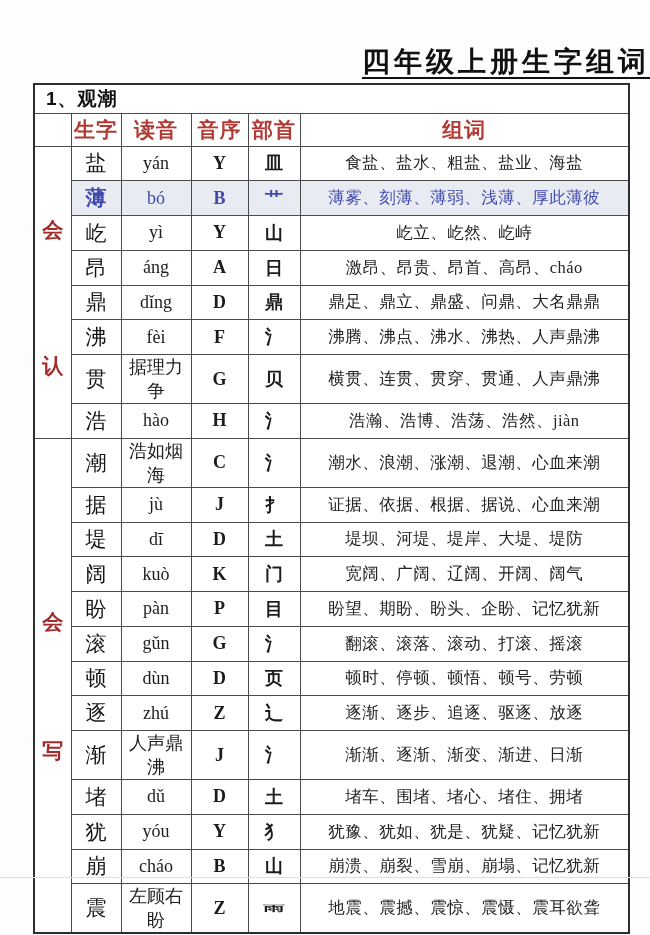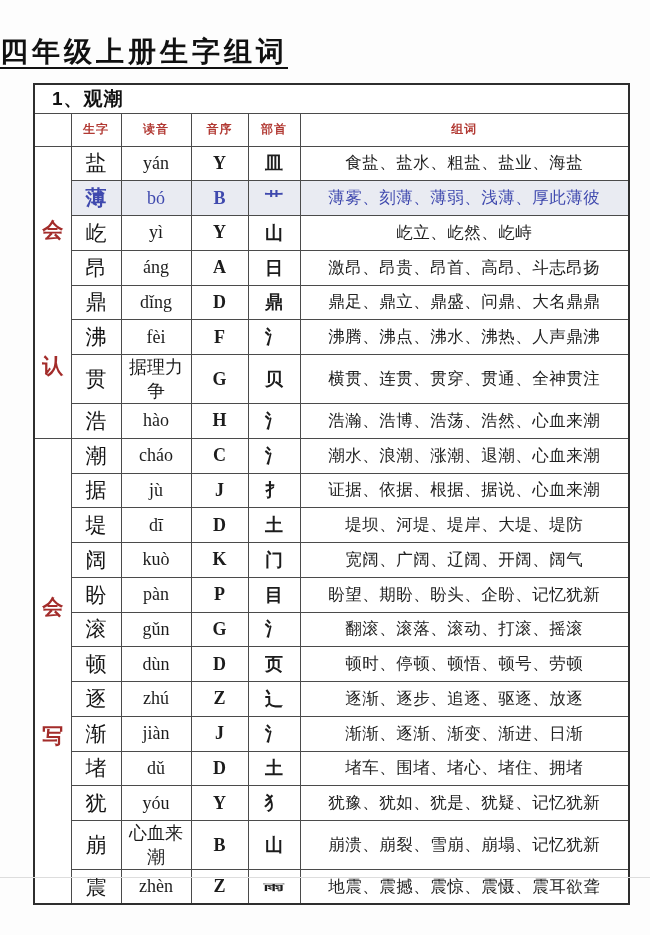--- a/index.html
+++ b/index.html
@@ -14,22 +14,22 @@
   *{box-sizing:border-box;margin:0;padding:0;}
   html,body{width:650px;height:935px;}
   body{
     background:#fdfdfd;
     font-family:var(--serif);
     color:#1c1c1c;
     position:relative;
     overflow:hidden;
   }
   .page-title{
-    margin-top:33px;
-    text-align:left;
+    margin-top:43px;
+    text-align:right;
     font-family:var(--sans);
     font-weight:bold;
     font-size:28px;
     letter-spacing:4px;
     color:#111;
     text-decoration:underline;
     text-underline-offset:6px;
     text-decoration-thickness:2px;
   }
   table.vocab{
@@ -43,32 +43,32 @@
   }
   table.vocab td, table.vocab th{
     border:1px solid var(--line);
     text-align:center;
     vertical-align:middle;
     overflow:hidden;
   }
   tr.section-row td{
     height:29px;
     text-align:left;
-    padding-left:17px;
+    padding-left:11px;
     font-family:var(--sans);
     font-weight:bold;
     font-size:19px;
     color:#111;
     letter-spacing:1px;
   }
   tr.header-row th{
     height:33px;
     font-family:var(--sans);
     font-weight:bold;
-    font-size:12px;
+    font-size:21px;
     color:var(--red);
     letter-spacing:1px;
   }
   tr.data-row{height:34.75px;}
   td.c-char{font-size:21px;color:#141414;}
   td.c-pinyin{font-size:18px;}
   td.c-initial{font-size:18px;font-weight:bold;}
   td.c-radical{font-size:18px;font-weight:bold;}
   td.c-words{
     text-align:left;
@@ -163,59 +163,59 @@
         <td class="c-pinyin">yì</td>
         <td class="c-initial">Y</td>
         <td class="c-radical">山</td>
         <td class="c-words">屹立、屹然、屹峙</td>
       </tr>
       <tr class="data-row">
         <td class="c-char">昂</td>
         <td class="c-pinyin">áng</td>
         <td class="c-initial">A</td>
         <td class="c-radical">日</td>
-        <td class="c-words">激昂、昂贵、昂首、高昂、斗志昂扬</td>
+        <td class="c-words">激昂、昂贵、昂首、高昂、cháo</td>
       </tr>
       <tr class="data-row">
         <td class="c-char">鼎</td>
         <td class="c-pinyin">dǐng</td>
         <td class="c-initial">D</td>
         <td class="c-radical">鼎</td>
         <td class="c-words">鼎足、鼎立、鼎盛、问鼎、大名鼎鼎</td>
       </tr>
       <tr class="data-row">
         <td class="c-char">沸</td>
         <td class="c-pinyin">fèi</td>
         <td class="c-initial">F</td>
         <td class="c-radical">氵</td>
         <td class="c-words">沸腾、沸点、沸水、沸热、人声鼎沸</td>
       </tr>
       <tr class="data-row">
         <td class="c-char">贯</td>
         <td class="c-pinyin">据理力争</td>
         <td class="c-initial">G</td>
         <td class="c-radical">贝</td>
-        <td class="c-words">横贯、连贯、贯穿、贯通、全神贯注</td>
+        <td class="c-words">横贯、连贯、贯穿、贯通、人声鼎沸</td>
       </tr>
       <tr class="data-row">
         <td class="c-char">浩</td>
         <td class="c-pinyin">hào</td>
         <td class="c-initial">H</td>
         <td class="c-radical">氵</td>
-        <td class="c-words">浩瀚、浩博、浩荡、浩然、心血来潮</td>
+        <td class="c-words">浩瀚、浩博、浩荡、浩然、jiàn</td>
       </tr>
       <tr class="data-row">
         <td rowspan="13" class="groupcell g1">
           <div class="gwrap">
             <span class="gchar">会</span>
             <span class="gchar">写</span>
           </div>
         </td>
         <td class="c-char">潮</td>
-        <td class="c-pinyin">cháo</td>
+        <td class="c-pinyin">浩如烟海</td>
         <td class="c-initial">C</td>
         <td class="c-radical">氵</td>
         <td class="c-words">潮水、浪潮、涨潮、退潮、心血来潮</td>
       </tr>
       <tr class="data-row">
         <td class="c-char">据</td>
         <td class="c-pinyin">jù</td>
         <td class="c-initial">J</td>
         <td class="c-radical">扌</td>
         <td class="c-words">证据、依据、根据、据说、心血来潮</td>
@@ -257,49 +257,49 @@
       </tr>
       <tr class="data-row">
         <td class="c-char">逐</td>
         <td class="c-pinyin">zhú</td>
         <td class="c-initial">Z</td>
         <td class="c-radical">辶</td>
         <td class="c-words">逐渐、逐步、追逐、驱逐、放逐</td>
       </tr>
       <tr class="data-row">
         <td class="c-char">渐</td>
-        <td class="c-pinyin">jiàn</td>
+        <td class="c-pinyin">人声鼎沸</td>
         <td class="c-initial">J</td>
         <td class="c-radical">氵</td>
         <td class="c-words">渐渐、逐渐、渐变、渐进、日渐</td>
       </tr>
       <tr class="data-row">
         <td class="c-char">堵</td>
         <td class="c-pinyin">dǔ</td>
         <td class="c-initial">D</td>
         <td class="c-radical">土</td>
         <td class="c-words">堵车、围堵、堵心、堵住、拥堵</td>
       </tr>
       <tr class="data-row">
         <td class="c-char">犹</td>
         <td class="c-pinyin">yóu</td>
         <td class="c-initial">Y</td>
         <td class="c-radical">犭</td>
         <td class="c-words">犹豫、犹如、犹是、犹疑、记忆犹新</td>
       </tr>
       <tr class="data-row">
         <td class="c-char">崩</td>
-        <td class="c-pinyin">心血来潮</td>
+        <td class="c-pinyin">cháo</td>
         <td class="c-initial">B</td>
         <td class="c-radical">山</td>
         <td class="c-words">崩溃、崩裂、雪崩、崩塌、记忆犹新</td>
       </tr>
       <tr class="data-row">
         <td class="c-char">震</td>
-        <td class="c-pinyin">zhèn</td>
+        <td class="c-pinyin">左顾右盼</td>
         <td class="c-initial">Z</td>
         <td class="c-radical"><span class="rad-compressed">雨</span></td>
         <td class="c-words">地震、震撼、震惊、震慑、震耳欲聋</td>
       </tr>
     </tbody>
 </table>
 
 <div class="edge-line"></div>
 
 </body></html>

